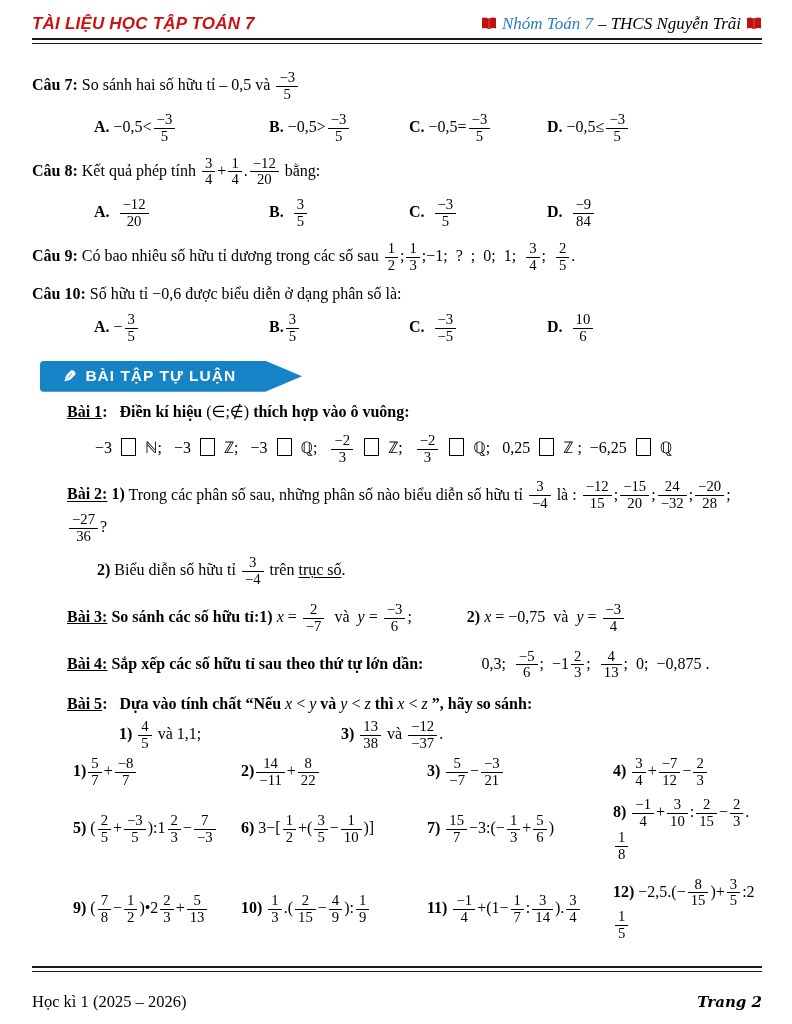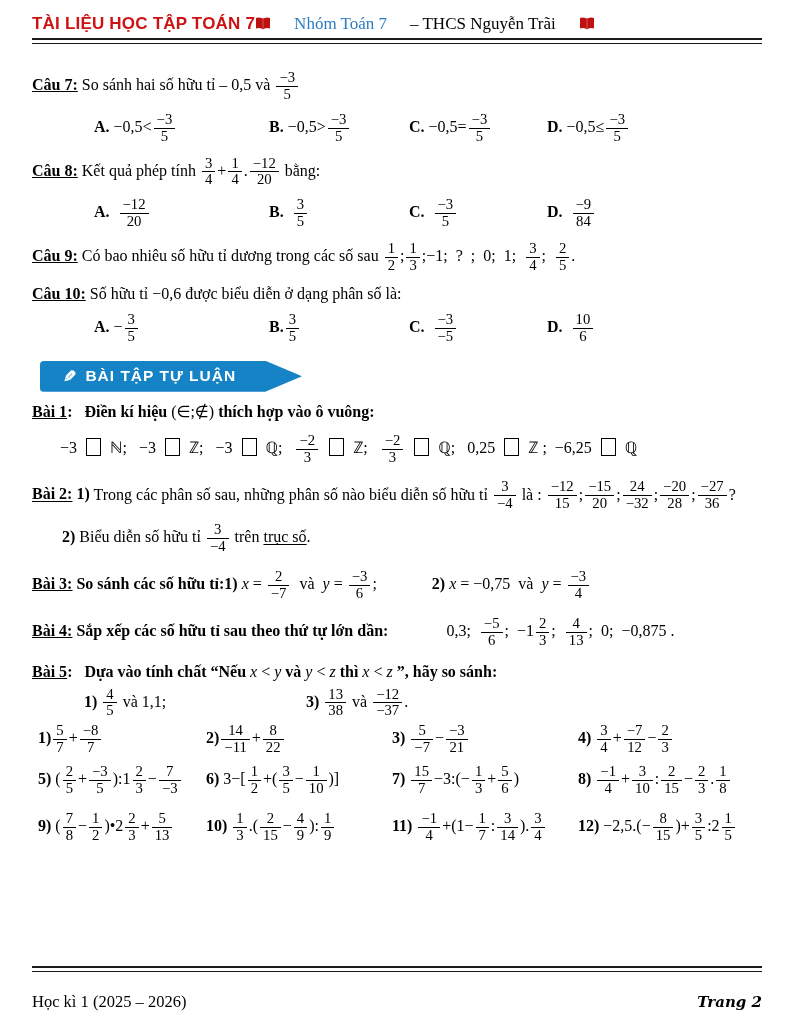--- a/index.html
+++ b/index.html
@@ -3,55 +3,55 @@
 <meta charset="utf-8">
 <style>
   html,body{margin:0;padding:0;background:#fff;}
   body{
     width:792px;height:1024px;position:relative;overflow:hidden;
     font-family:"Liberation Serif",serif;font-size:16px;color:#000;
   }
   .page{padding:14px 30px 0 32px;}
 
   
-  .hdr{display:flex;align-items:center;}
+  .hdr{display:flex;justify-content:space-between;align-items:center;font-style:italic;}
   .hdr-left{
     font-family:"Liberation Sans",sans-serif;font-weight:bold;
     color:#cc1212;font-size:17px;letter-spacing:.2px;
   }
-  .hdr-right{font-size:17px;display:flex;align-items:center;gap:23px;}
+  .hdr-right{font-size:17px;display:flex;align-items:center;gap:5px;}
   .hdr-right .blue{color:#2d7cc0;}
   .rule{border-top:2.5px solid #1a1a1a;border-bottom:1px solid #1a1a1a;height:3px;margin-top:4px;}
 
   
   .frac{display:inline-block;text-align:center;vertical-align:middle;line-height:1.08;font-size:.92em;margin:0 2px;}
   .fn{display:block;padding:0 3px;border-bottom:1px solid #000;}
   .fd{display:block;padding:0 3px;}
   .sqbox{display:inline-block;width:13px;height:16px;border:1.3px solid #000;vertical-align:-3px;margin:0 5px;}
   .mv, i{font-style:italic;}
   u{text-underline-offset:2px;}
 
   
   #questions{margin-top:26px;}
   .q{margin-top:11px;}
   .q-stem{white-space:pre-wrap;}
-  .q-label{font-weight:bold;text-decoration:underline;}
+  .q-label{font-weight:bold;}
   .q-opts{display:grid;grid-template-columns:175px 140px 138px auto;margin:9px 0 0 62px;align-items:center;white-space:pre-wrap;}
 
   
   .banner{
     margin:16px 0 4px 8px;width:262px;height:31px;background:#1583c5;color:#fff;
     font-family:"Liberation Sans",sans-serif;font-weight:bold;font-size:15.5px;letter-spacing:1px;
     display:flex;align-items:center;gap:9px;padding-left:22px;box-sizing:border-box;
     clip-path:polygon(0 0,86% 0,100% 50%,86% 100%,0 100%);border-radius:4px 0 0 4px;
   }
   .banner .pen{font-size:16px;transform:scaleX(-1);}
 
   
-  #exercises{margin-top:10px;}
+  #exercises{margin-top:10px;margin-left:35px;}
   .line{white-space:pre-wrap;margin-top:8px;}
   .lbl{font-weight:bold;text-decoration:underline;}
   .b{font-weight:bold;}
   .cols{display:grid;margin-top:10px;white-space:pre-wrap;align-items:center;}
   .c3{grid-template-columns:222px 248px auto;margin-left:52px;}
   .c4{grid-template-columns:168px 186px 186px auto;margin-left:6px;}
 
   
   .ftr{position:absolute;left:32px;right:30px;bottom:12px;}
   .ftr-row{display:flex;justify-content:space-between;align-items:baseline;margin-top:20px;}

